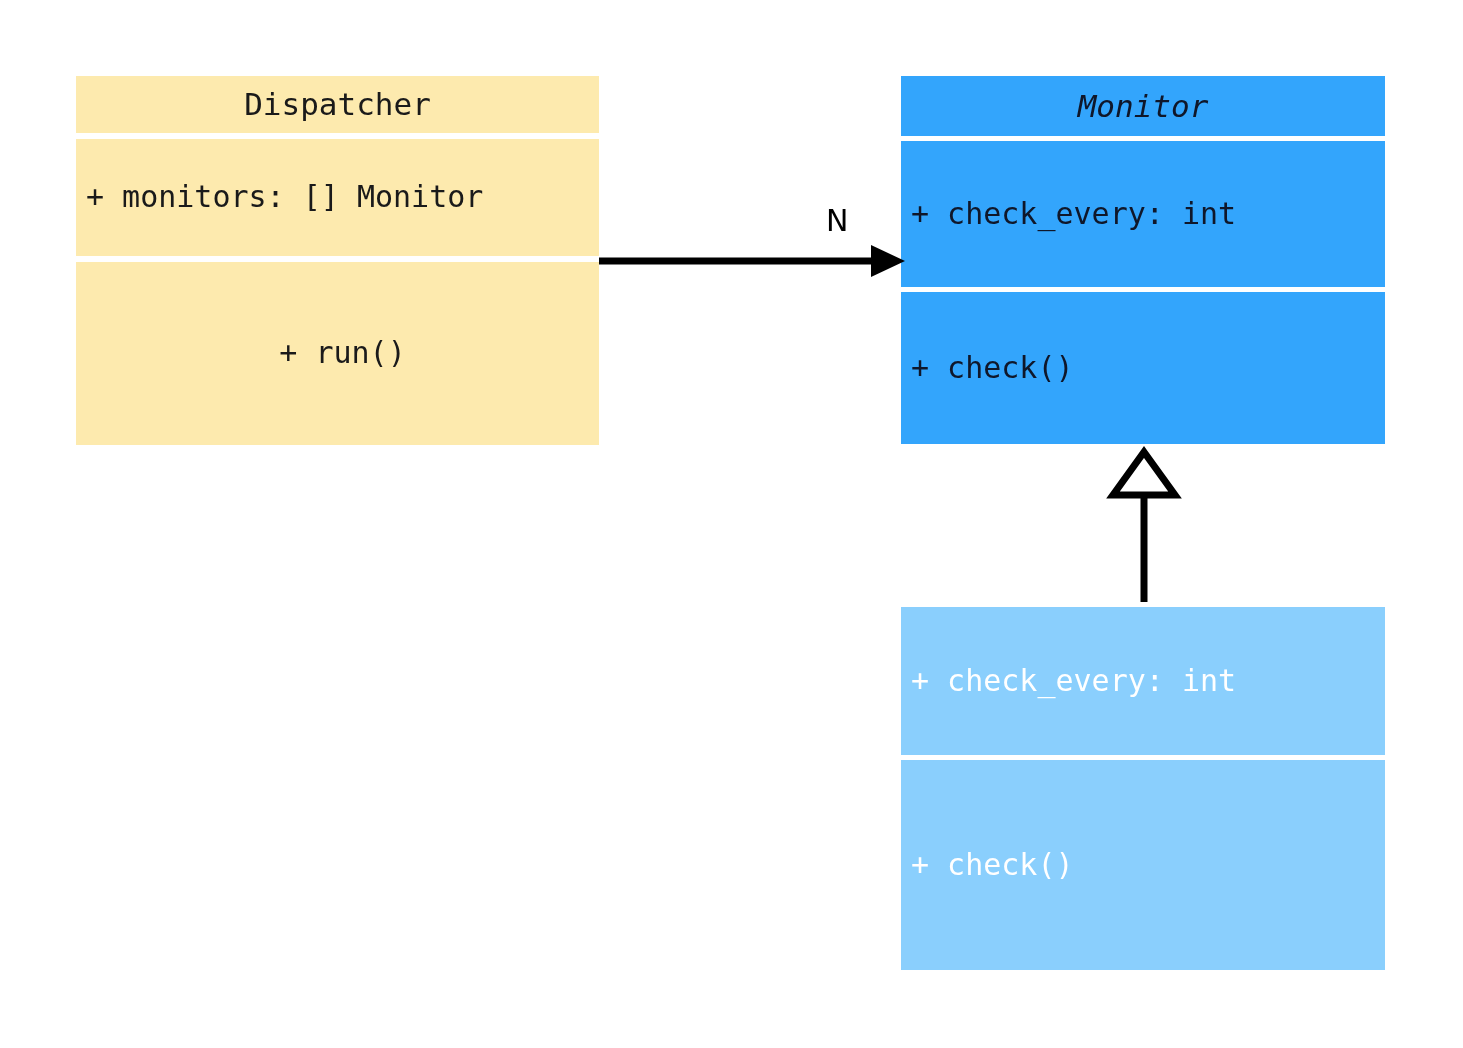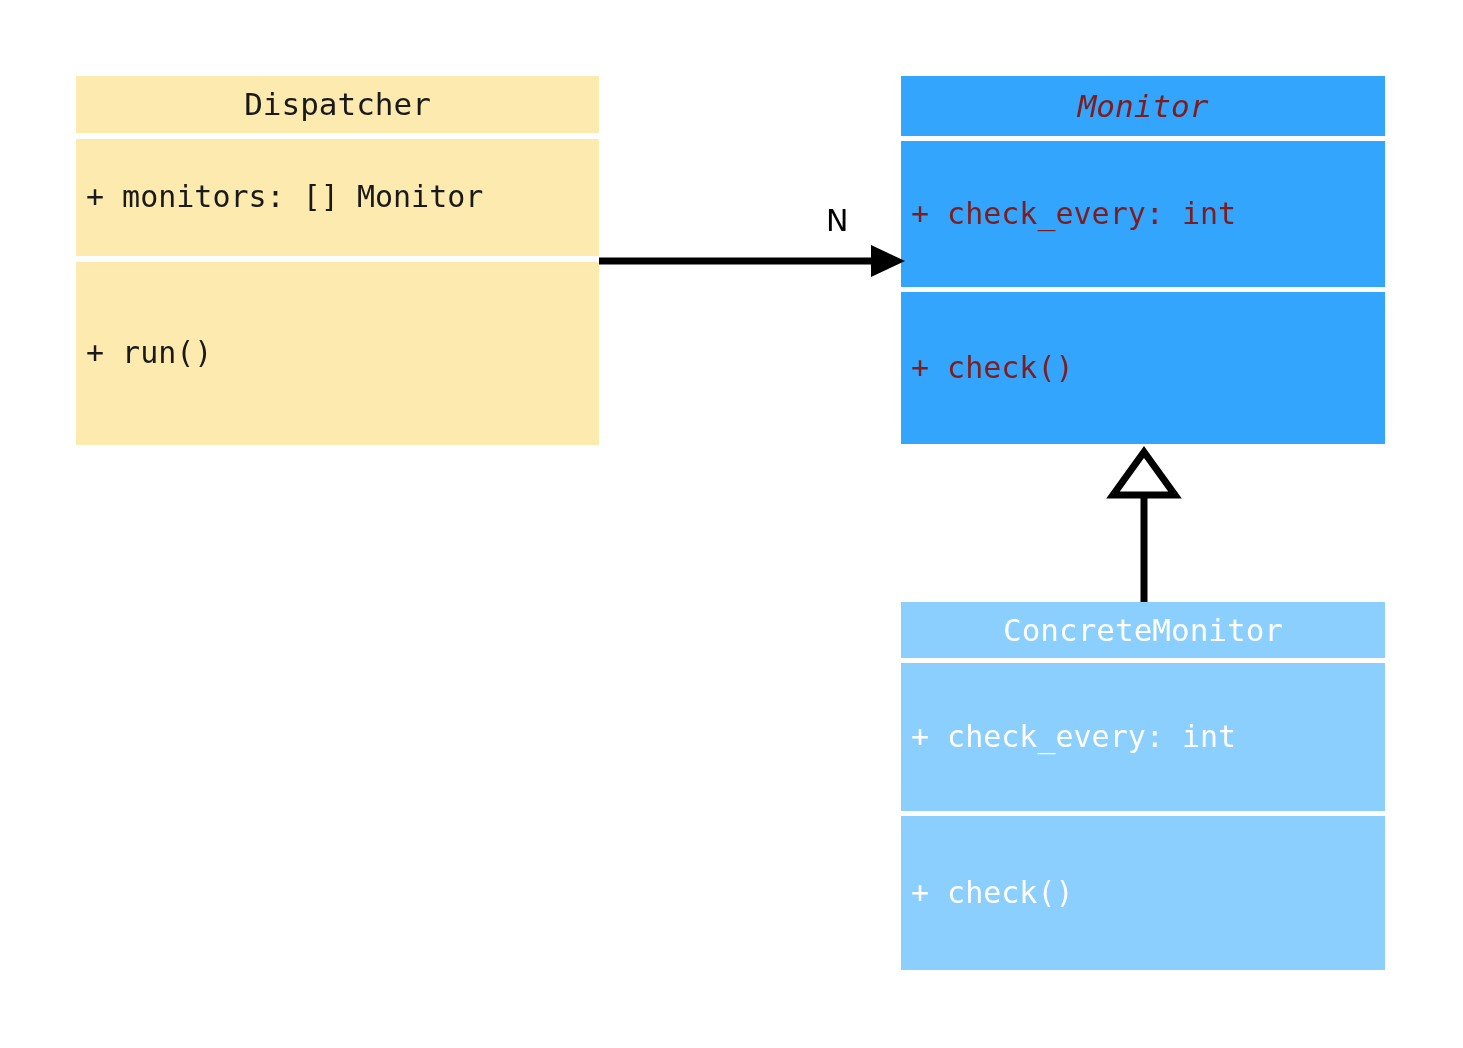--- a/index.html
+++ b/index.html
@@ -63,30 +63,30 @@
     left: 76px;
     top: 76px;
     width: 523px;
     height: 369px;
     background: #fdeaae;
     color: #1a1a1a;
   }
   #dispatcher-class .uml-title { height: 57px; }
   #dispatcher-class .divider { height: 6px; }
   #dispatcher-attrs { height: 117px; }
-  #dispatcher-methods { flex: 1 1 auto; }
+  #dispatcher-methods { flex: 1 1 auto; text-align: center; }
 
   
   #monitor-class {
     left: 901px;
     top: 76px;
     width: 484px;
     height: 368px;
     background: #33a5fc;
-    color: #7f1d1d;
+    color: #0f172a;
   }
   #monitor-class .uml-title { height: 60px; }
   #monitor-class .divider { height: 5px; }
   #monitor-attrs { height: 146px; }
   #monitor-methods { flex: 1 1 auto; }
 
   
   #concrete-monitor-class {
     left: 901px;
     top: 602px;
@@ -150,21 +150,20 @@
     <div class="uml-compartment" id="monitor-attrs">
       <div class="uml-member">+ check_every: int</div>
     </div>
     <div class="divider"></div>
     <div class="uml-compartment" id="monitor-methods">
       <div class="uml-member">+ check()</div>
     </div>
   </div>
 
   <div class="uml-class" id="concrete-monitor-class">
-    <div class="uml-title">ConcreteMonitor</div>
     <div class="divider"></div>
     <div class="uml-compartment" id="concrete-attrs">
       <div class="uml-member">+ check_every: int</div>
     </div>
     <div class="divider"></div>
     <div class="uml-compartment" id="concrete-methods">
       <div class="uml-member">+ check()</div>
     </div>
   </div>
 

